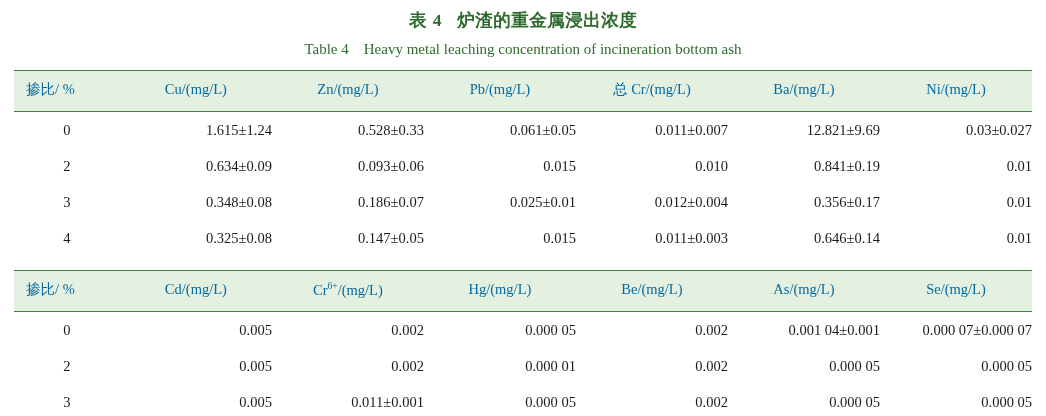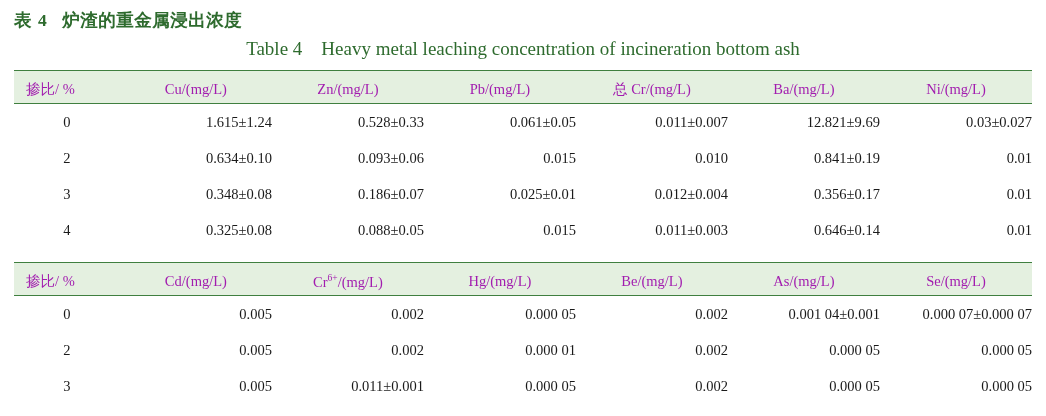--- a/index.html
+++ b/index.html
@@ -15,50 +15,51 @@
     overflow: hidden;
   }
   .page {
     position: relative;
     width: 1046px;
     height: 416px;
     box-sizing: border-box;
     padding: 6px 14px 0 14px;
   }
   .title-cn {
+    text-align: center;
     font-size: 17.5px;
     font-weight: bold;
     color: #2e6b2e;
     letter-spacing: 0.5px;
     line-height: 28px;
     font-family: "Liberation Serif", serif;
   }
   .title-cn .tnum {
     letter-spacing: 1px;
   }
   .title-en {
     text-align: center;
-    font-size: 19px;
+    font-size: 15px;
     color: #2e6b2e;
     line-height: 30px;
     font-family: "Liberation Serif", serif;
   }
   table {
     width: 100%;
     border-collapse: collapse;
     table-layout: fixed;
   }
   .tbl-wrap {
     margin-top: 6px;
   }
   thead th {
     font-weight: normal;
     font-size: 14.5px;
-    color: #a21caf;
-    padding: 9px 0 4px 0;
+    color: #0369a1;
+    padding: 9px 0 12px 0;
     text-align: center;
     background: #e4f0e0;
   }
   tbody td {
     font-size: 14.5px;
     text-align: right;
     padding: 10px 0 9px 0;
     color: #1a1a1a;
   }
   .hdr-left {
@@ -132,40 +133,40 @@
           <td class="cell-left">0</td>
           <td>1.615±1.24</td>
           <td>0.528±0.33</td>
           <td>0.061±0.05</td>
           <td>0.011±0.007</td>
           <td>12.821±9.69</td>
           <td>0.03±0.027</td>
         </tr>
         <tr>
           <td class="cell-left">2</td>
-          <td>0.634±0.10</td>
+          <td>0.634±0.09</td>
           <td>0.093±0.06</td>
           <td>0.015</td>
           <td>0.010</td>
           <td>0.841±0.19</td>
           <td>0.01</td>
         </tr>
         <tr>
           <td class="cell-left">3</td>
           <td>0.348±0.08</td>
           <td>0.186±0.07</td>
           <td>0.025±0.01</td>
           <td>0.012±0.004</td>
           <td>0.356±0.17</td>
           <td>0.01</td>
         </tr>
         <tr>
           <td class="cell-left">4</td>
           <td>0.325±0.08</td>
-          <td>0.088±0.05</td>
+          <td>0.147±0.05</td>
           <td>0.015</td>
           <td>0.011±0.003</td>
           <td>0.646±0.14</td>
           <td>0.01</td>
         </tr>
       </tbody>
     </table>
   </div>
 
   <div class="gap"></div>

